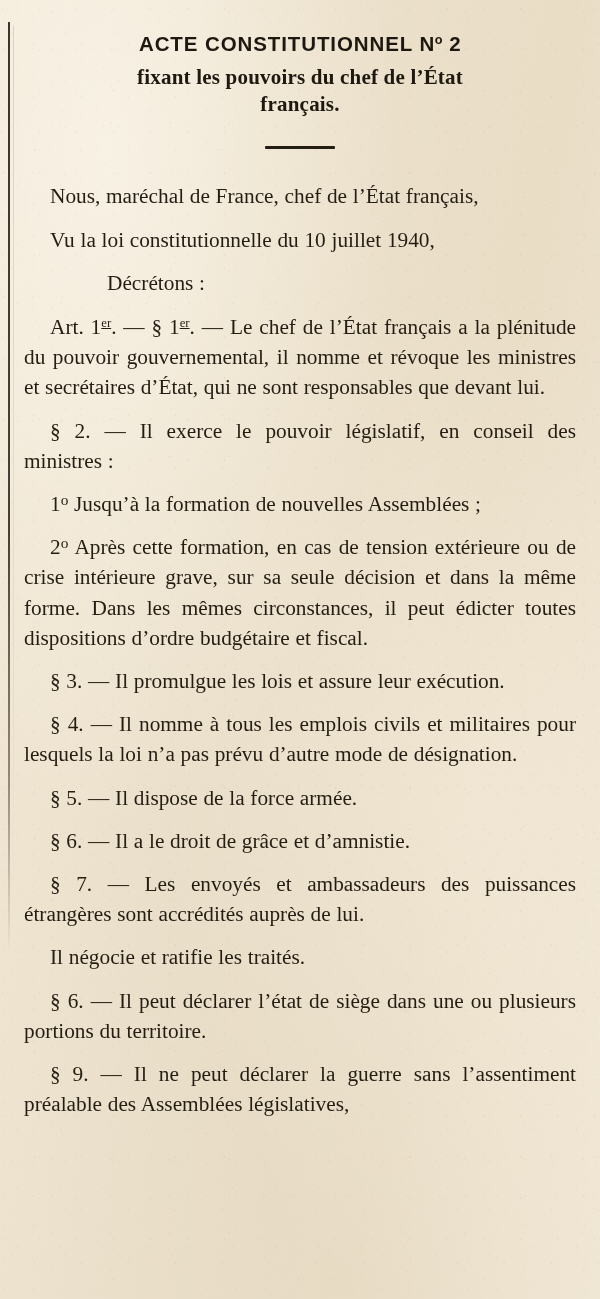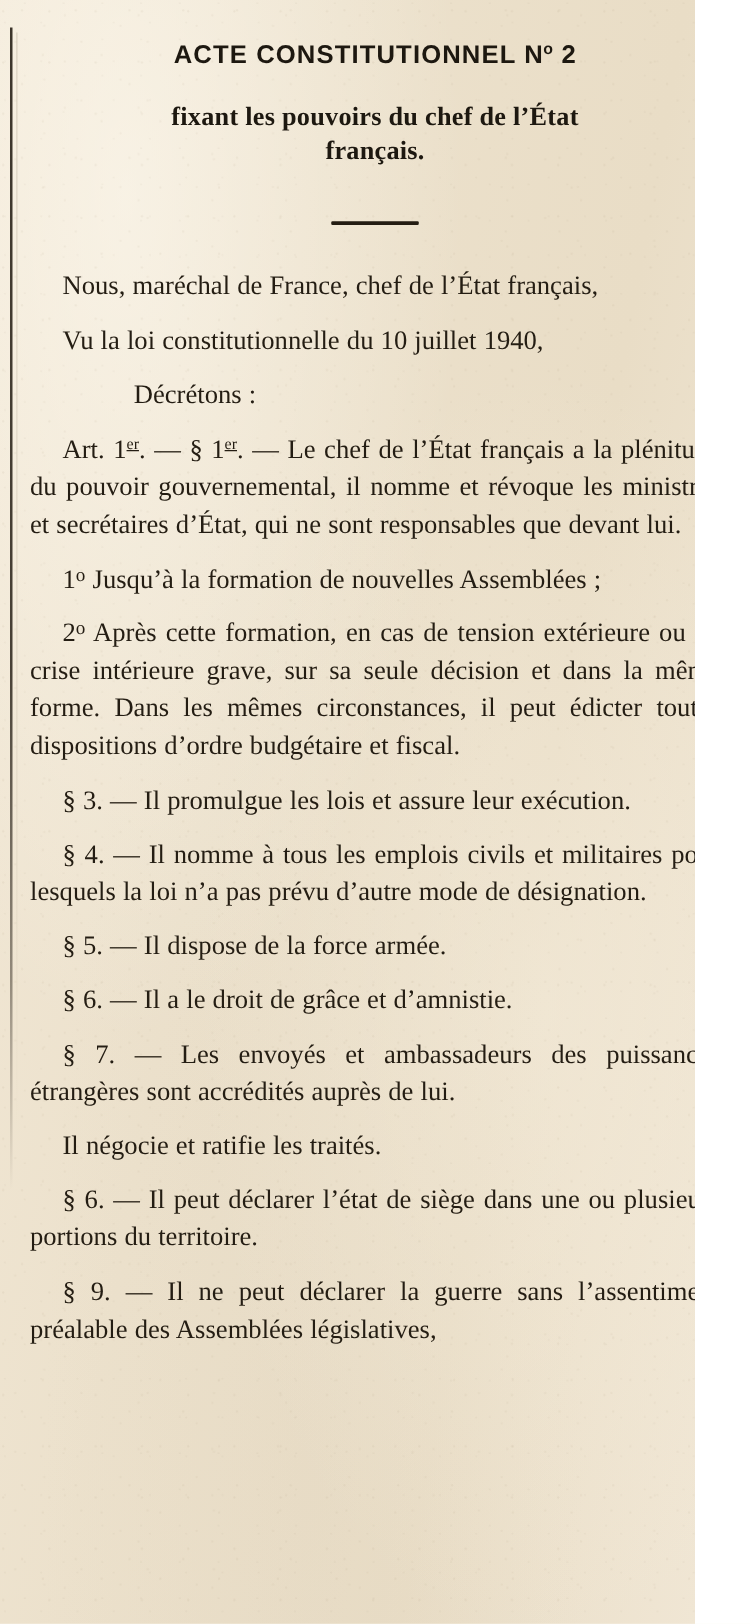--- a/index.html
+++ b/index.html
@@ -3,21 +3,21 @@
 <meta charset="utf-8">
 <style>
   html, body {
     margin: 0;
     padding: 0;
     background: #ffffff;
   }
 
   #page {
     position: relative;
-    width: 556px;
+    width: 600px;
     height: 1299px;
     overflow: hidden;
     background-color: #ece1cc;
     background-image:
       radial-gradient(ellipse at 18% 12%, rgba(255,252,244,0.55) 0%, rgba(255,252,244,0) 42%),
       radial-gradient(ellipse at 78% 62%, rgba(246,238,222,0.5) 0%, rgba(246,238,222,0) 45%),
       radial-gradient(ellipse at 45% 92%, rgba(226,214,192,0.35) 0%, rgba(226,214,192,0) 50%),
       linear-gradient(100deg, #f2e8d6 0%, #ece1cc 35%, #e9ddc6 70%, #f0e6d4 100%);
     font-family: "Liberation Serif", "DejaVu Serif", serif;
     color: #241d13;
@@ -95,21 +95,21 @@
     font-size: 0.62em;
     vertical-align: 0.52em;
     line-height: 0;
   }
 
   .subtitle {
     text-align: center;
     font-weight: bold;
     font-size: 21px;
     line-height: 1.33;
-    margin: 16px;
+    margin: 0;
     padding-top: 8px;
     letter-spacing: 0.2px;
     color: #1d1810;
   }
 
   .divider-wrap {
     text-align: center;
     padding-top: 16px;
   }
   .divider {
@@ -181,20 +181,21 @@
     <div class="body">
 
       <p class="para">Nous, maréchal de France, chef de l’État français,</p>
 
       <p class="para">Vu la loi constitutionnelle du 10 juillet 1940,</p>
 
       <p class="para decretons last-line-left">Décrétons :</p>
 
       <p class="para"><span>Art. 1</span><sup>er</sup><span>. — § 1</span><sup>er</sup><span>. — Le chef de l’État français a la plénitude du pouvoir gouvernemental, il nomme et révoque les ministres et secrétaires d’État, qui ne sont responsables que devant lui.</span></p>
 
+      <p class="para">§ 2. — Il exerce le pouvoir législatif, en conseil des ministres :</p>
 
       <p class="para"><span>1</span><span class="ord">o</span><span> Jusqu’à la formation de nouvelles Assemblées ;</span></p>
 
       <p class="para"><span>2</span><span class="ord">o</span><span> Après cette formation, en cas de tension extérieure ou de crise intérieure grave, sur sa seule décision et dans la même forme. Dans les mêmes circonstances, il peut édicter toutes dispositions d’ordre budgétaire et fiscal.</span></p>
 
       <p class="para">§ 3. — Il promulgue les lois et assure leur exécution.</p>
 
       <p class="para">§ 4. — Il nomme à tous les emplois civils et militaires pour lesquels la loi n’a pas prévu d’autre mode de désignation.</p>
 
       <p class="para last-line-left">§ 5. — Il dispose de la force armée.</p>

